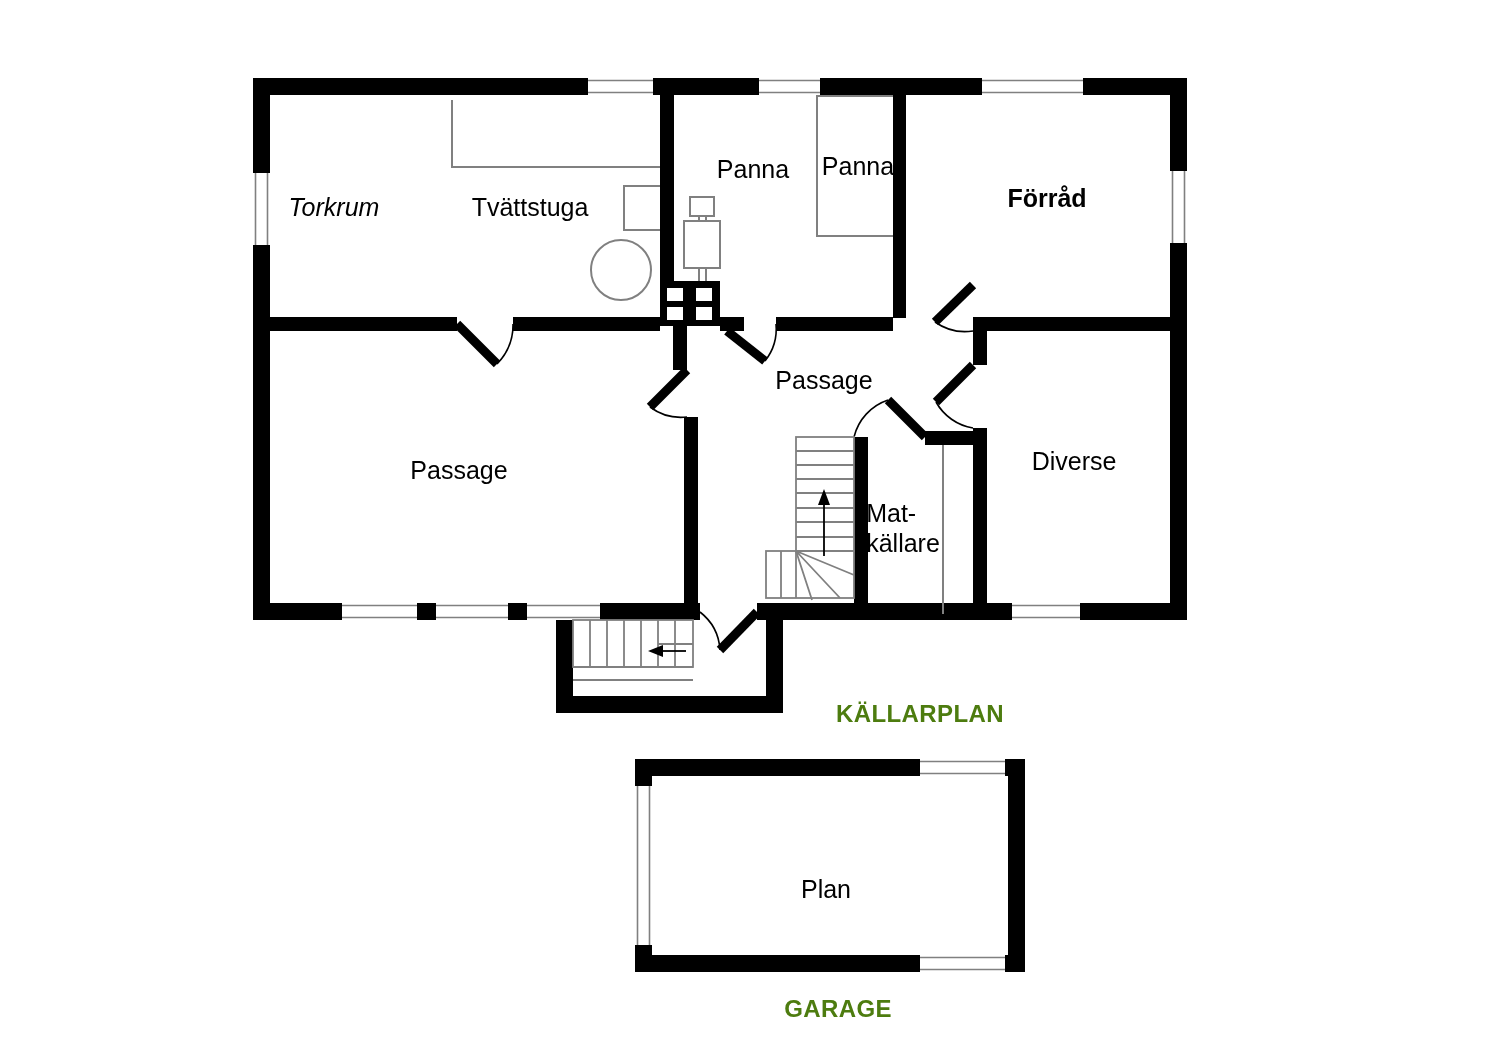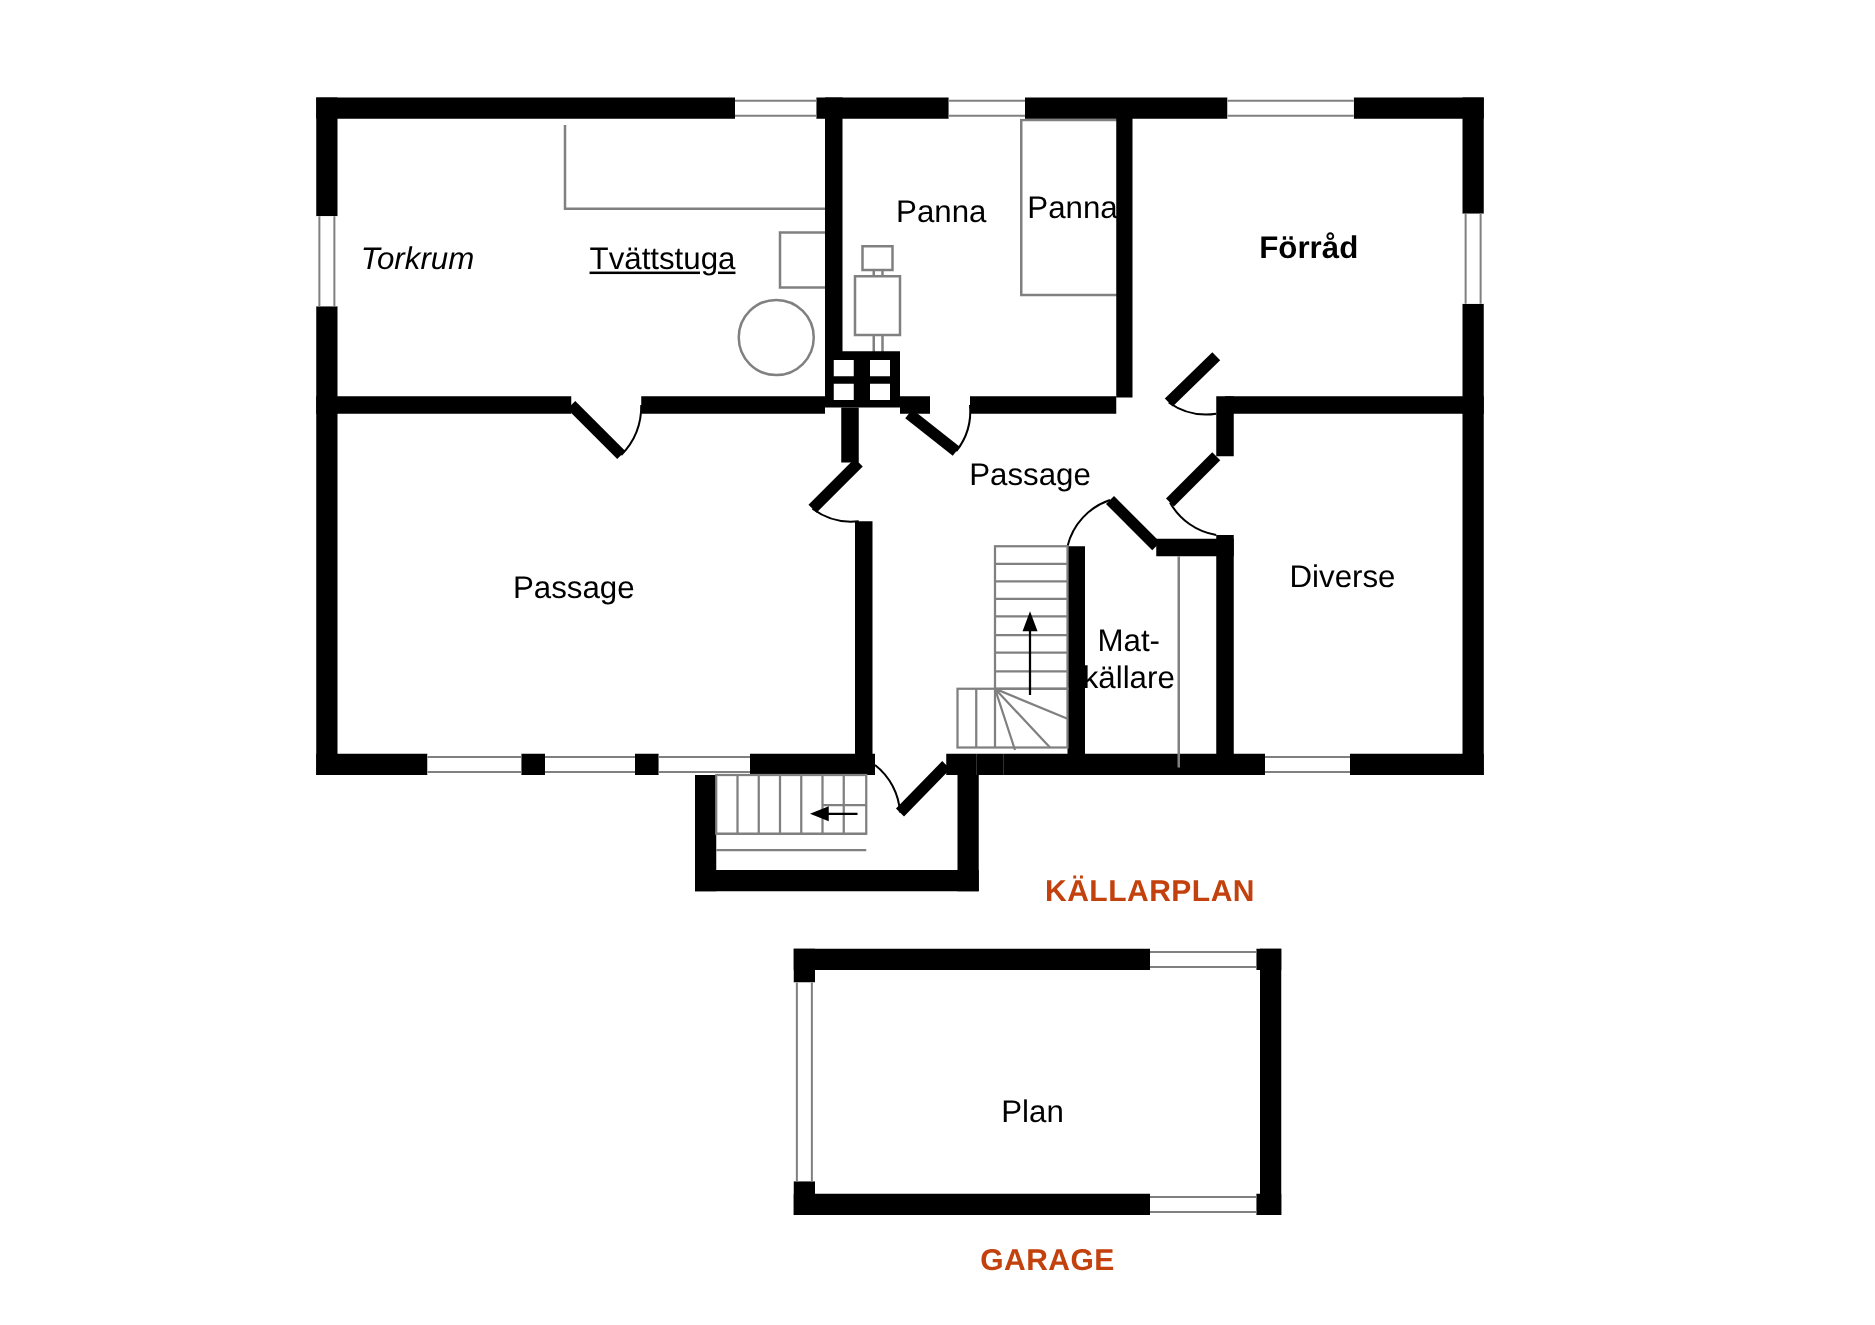--- a/index.html
+++ b/index.html
@@ -28,32 +28,32 @@
     width: 1500px;
     height: 1060px;
     display: block;
   }
   .room-label {
     position: absolute;
     font-family: "Liberation Sans", sans-serif;
     font-size: 25px;
     color: #000000;
     white-space: pre;
-    text-align: center;
+    text-align: left;
     line-height: 1.18;
     transform: translate(-50%, -50%);
     pointer-events: none;
   }
   .plan-title {
     position: absolute;
     font-family: "Liberation Sans", sans-serif;
     font-size: 24px;
     font-weight: bold;
     letter-spacing: 0.4px;
-    color: #c2410c;
+    color: #4d7c0f;
     white-space: pre;
     transform: translate(-50%, -50%);
   }
 </style>
 </head>
 <body>
 
 <div id="stage">
 
   <svg id="plan-svg" viewBox="0 0 1500 1060" xmlns="http://www.w3.org/2000/svg">
@@ -286,21 +286,21 @@
           <rect x="920" y="955" width="85" height="17" stroke="none"></rect>
           <path d="M 920,957.5 L 1005,957.5 M 920,969.5 L 1005,969.5"></path>
         </g>
       </g>
     </g>
 
   </svg>
 
   <div class="room-label" style="left:334px; top:208px;font-style:italic;">Torkrum</div>
 
-  <div class="room-label" style="left:530px; top:208px;text-decoration:underline;">Tvättstuga</div>
+  <div class="room-label" style="left:530px; top:208px;">Tvättstuga</div>
 
   <div class="room-label" style="left:753px; top:170px;">Panna</div>
 
   <div class="room-label" style="left:858px; top:167px;">Panna</div>
 
   <div class="room-label" style="left:1047px; top:199px;font-weight:bold;">Förråd</div>
 
   <div class="room-label" style="left:824px; top:381px;">Passage</div>
 
   <div class="room-label" style="left:459px; top:471px;">Passage</div>

